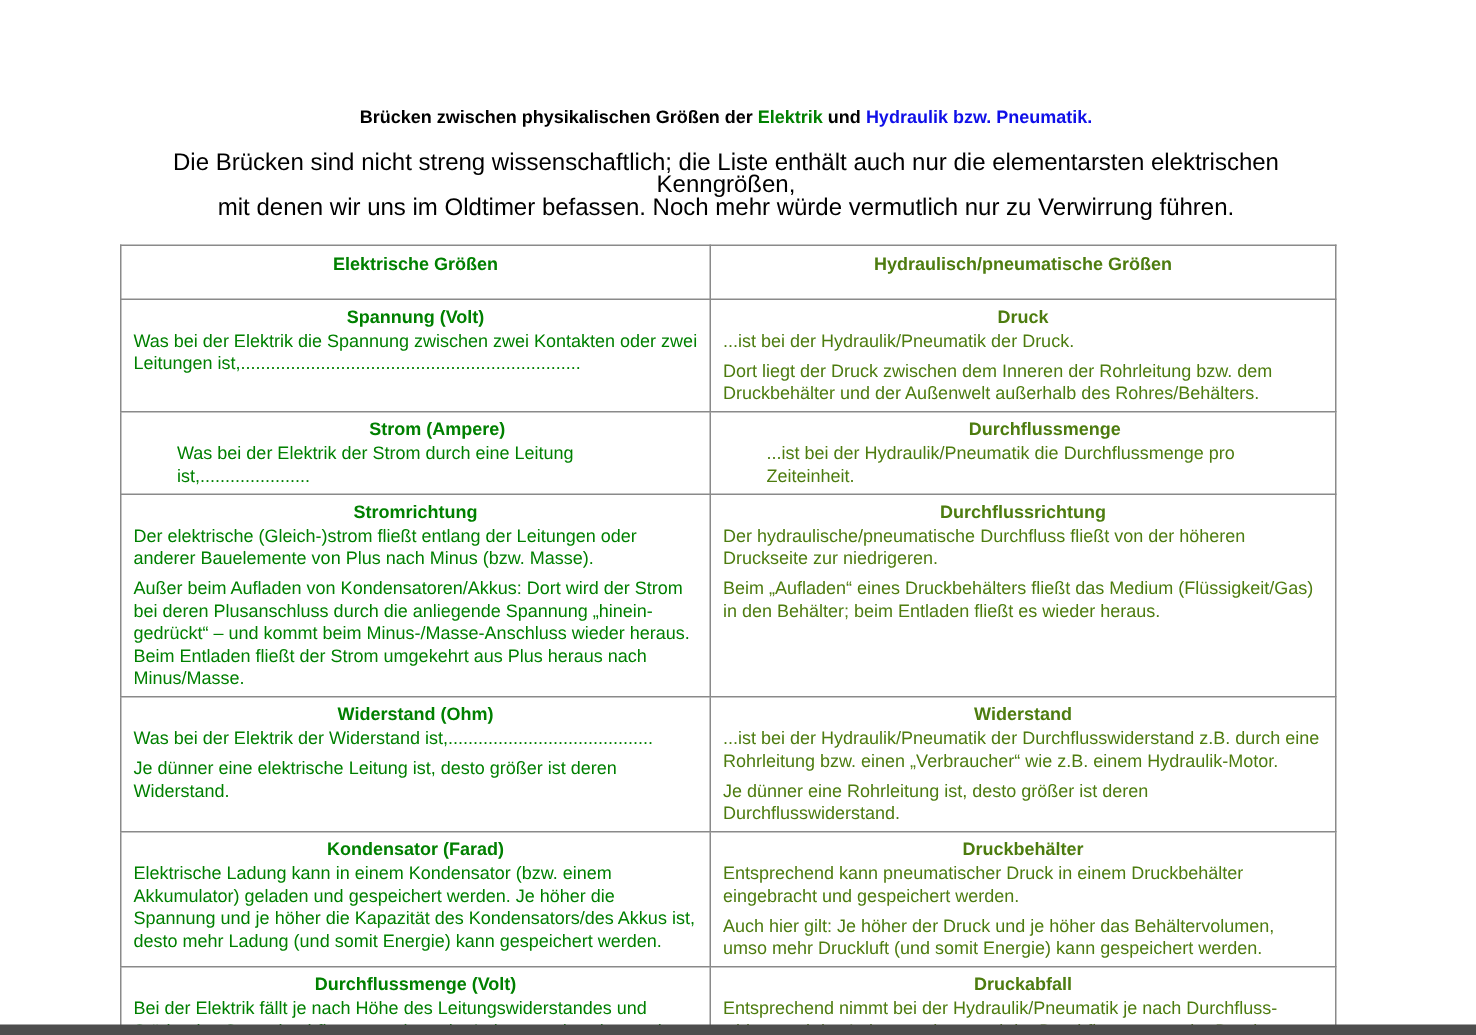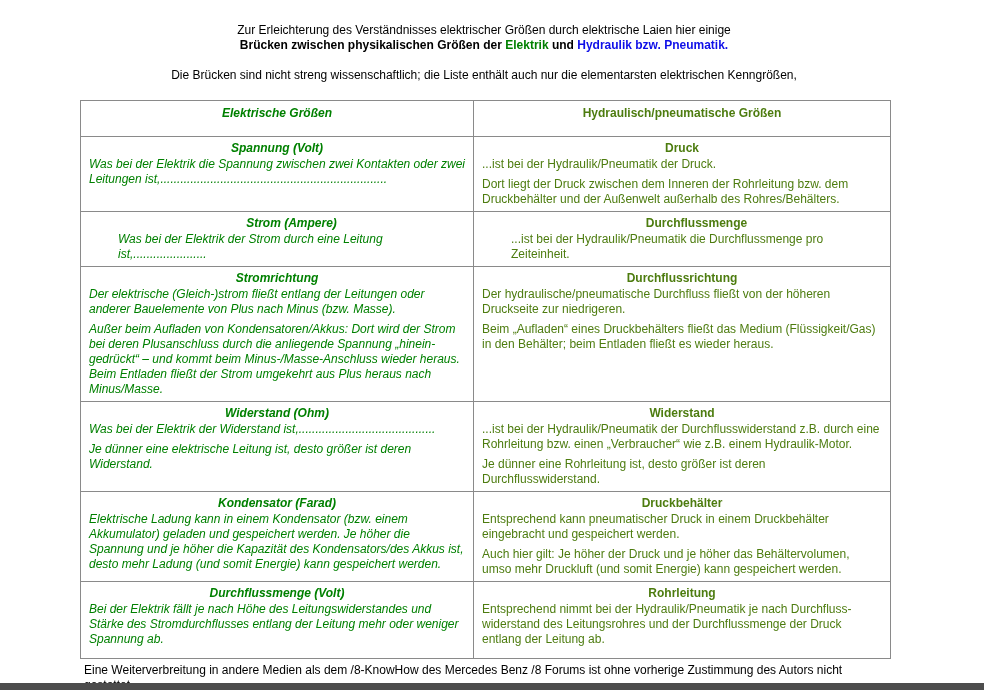--- a/index.html
+++ b/index.html
@@ -18,43 +18,43 @@
   .content {
     margin-left: 80px;
     width: 808px;
   }
   .intro {
     padding-top: 23px;
     text-align: center;
     font-size: 12px;
     line-height: 15px;
   }
-  .intro-bold { font-weight: bold; }
+  .intro-bold { font-weight: bold; margin-top: 48px; }
   .elektrik-word { color: #008000; font-weight: bold; }
   .hydraulik-word { color: #0f0fe8; font-weight: bold; }
   .intro-para {
     margin-top: 15px;
     text-align: center;
-    font-size: 12px;
+    font-size: 16px;
     line-height: 15px;
   }
   table.bridge {
     margin-top: 17px;
     border-collapse: collapse;
     width: 808px;
     table-layout: fixed;
   }
   table.bridge td {
     border: 1px solid #8a8a8a;
     vertical-align: top;
     padding: 2px 8px 4px 8px;
     font-size: 12px;
     line-height: 15px;
   }
-  td.col-electric { width: 376px; color: #008000; font-style: italic; }
+  td.col-electric { width: 376px; color: #008000; }
   td.col-hydraulic { width: 400px; color: #4d7c0f; }
   .cell-title {
     text-align: center;
     font-weight: bold;
     padding: 2px 0 1px 0;
   }
   td p {
     margin: 0 0 5px 0;
   }
   td p:last-child { margin-bottom: 0; }
@@ -84,24 +84,24 @@
     height: 7px;
     background: #4d4d4d;
   }
 </style>
 </head>
 <body>
 
 <div class="content">
 
   <div class="intro">
-    <div>Zur Erleichterung des Verständnisses elektrischer Größen durch elektrische Laien hier einige</div>
     <div class="intro-bold"><span>Brücken zwischen physikalischen Größen der </span><span class="elektrik-word">Elektrik</span><span> und </span><span class="hydraulik-word">Hydraulik bzw. Pneumatik.</span></div>
     <div class="intro-para">
       <div>Die Brücken sind nicht streng wissenschaftlich; die Liste enthält auch nur die elementarsten elektrischen Kenngrößen,</div>
+      <div>mit denen wir uns im Oldtimer befassen. Noch mehr würde vermutlich nur zu Verwirrung führen.</div>
     </div>
   </div>
 
   <table class="bridge">
     <tbody>
         <tr class="hdr">
       <td class="col-electric">
         <div class="cell-title">Elektrische Größen</div>
       </td>
       <td class="col-hydraulic">
@@ -169,21 +169,21 @@
         <p>Auch hier gilt: Je höher der Druck und je höher das Behältervolumen, umso mehr Druckluft (und somit Energie) kann gespeichert werden.</p>
       </td>
     </tr>
 
     <tr class="r5">
       <td class="col-electric">
         <div class="cell-title">Durchflussmenge (Volt)</div>
         <p>Bei der Elektrik fällt je nach Höhe des Leitungswiderstandes und Stärke des Stromdurchflusses entlang der Leitung mehr oder weniger Spannung ab.</p>
       </td>
       <td class="col-hydraulic">
-        <div class="cell-title">Rohrleitung</div>
+        <div class="cell-title">Druckabfall</div>
         <p>Entsprechend nimmt bei der Hydraulik/Pneumatik je nach Durchfluss-widerstand des Leitungsrohres und der Durchflussmenge der Druck entlang der Leitung ab.</p>
       </td>
     </tr>
   </tbody>
     </table>
 
   <div class="footer">
     <div>Eine Weiterverbreitung in andere Medien als dem /8-KnowHow des Mercedes Benz /8 Forums ist ohne vorherige Zustimmung des Autors nicht gestattet.</div>
 
   </div>

